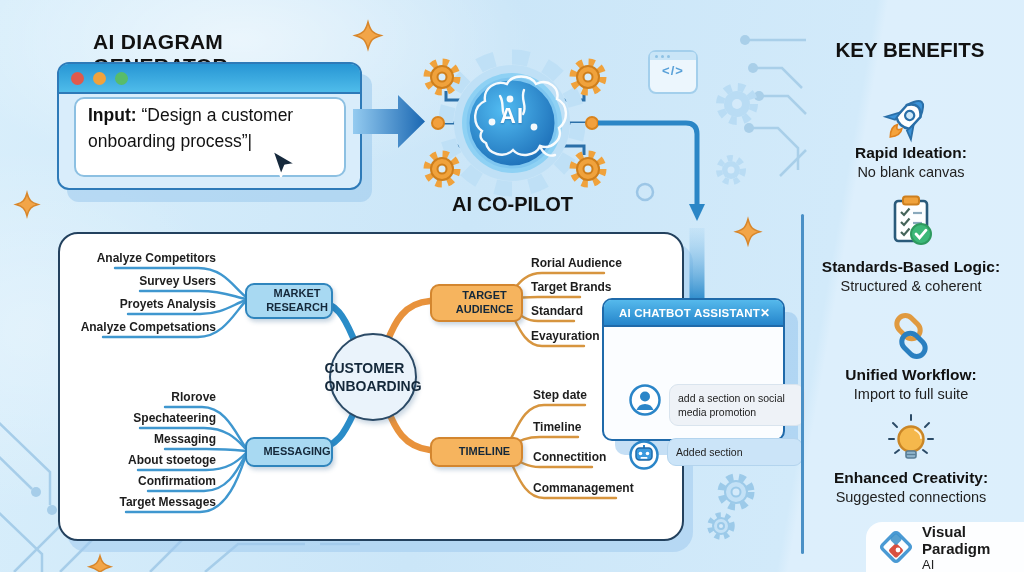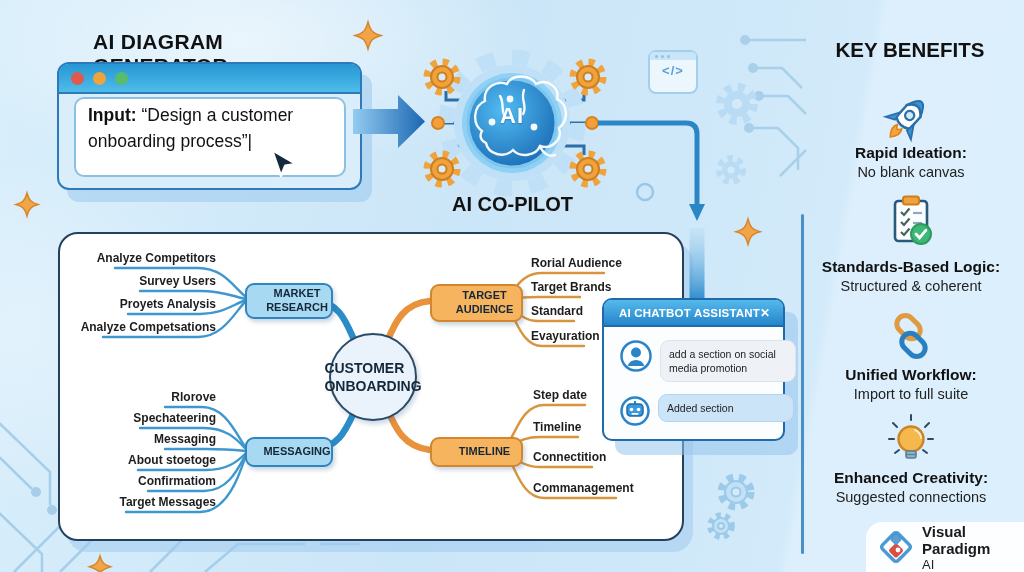--- a/index.html
+++ b/index.html
@@ -51,21 +51,21 @@
   .mm-branch{font-size:12px;font-weight:700;color:#1d1d1d;height:16px;line-height:16px;white-space:nowrap;}
   .br-l{width:150px;text-align:right;}
   .br-r{width:160px;text-align:left;}
   
   #chatbot{left:602px;top:298px;width:179px;height:139px;background:#fbfdff;border:2px solid #1f6aaa;
     border-radius:10px;box-shadow:13px 14px 0 rgba(150,197,236,.55);}
   #chatbot .titlebar{height:25px;border-radius:7px 7px 0 0;background:linear-gradient(#55b9ec,#2585cb);
     display:flex;align-items:center;justify-content:center;padding:0 9px 0 11px;border-bottom:2px solid #1f6aaa;}
   #chatbot .titlebar .t{font-size:11.5px;font-weight:800;color:#fff;letter-spacing:.2px;}
   #chatbot .titlebar .x{font-size:12px;font-weight:700;color:#fff;cursor:default;}
-  .chat-row{position:absolute;left:16px;display:flex;align-items:flex-start;gap:8px;}
+  .chat-row{position:absolute;left:25px;display:flex;align-items:flex-start;gap:8px;margin-top:44px;}
   .bubble{border-radius:9px;font-size:10.5px;color:#222;line-height:1.35;padding:6px 8px;}
   .bub-user{background:#eef2f7;border:1.5px solid #d9e4ee;width:118px;}
   .bub-bot{background:#cbe4f8;border:1.5px solid #b3d4ee;width:118px;}
   
   #side-title{left:810px;top:38px;width:200px;text-align:center;font-size:20.5px;font-weight:800;color:#111;}
   .benefit{position:absolute;width:210px;left:806px;text-align:center;}
   .benefit .bt{font-size:15.5px;font-weight:700;color:#111;}
   .benefit .bs{font-size:14.5px;color:#222;margin-top:2px;}
   .bicon{position:absolute;left:806px;width:210px;display:flex;justify-content:center;}
   #divider{left:801px;top:214px;width:2.5px;height:340px;background:#4a90c6;border-radius:2px;}

